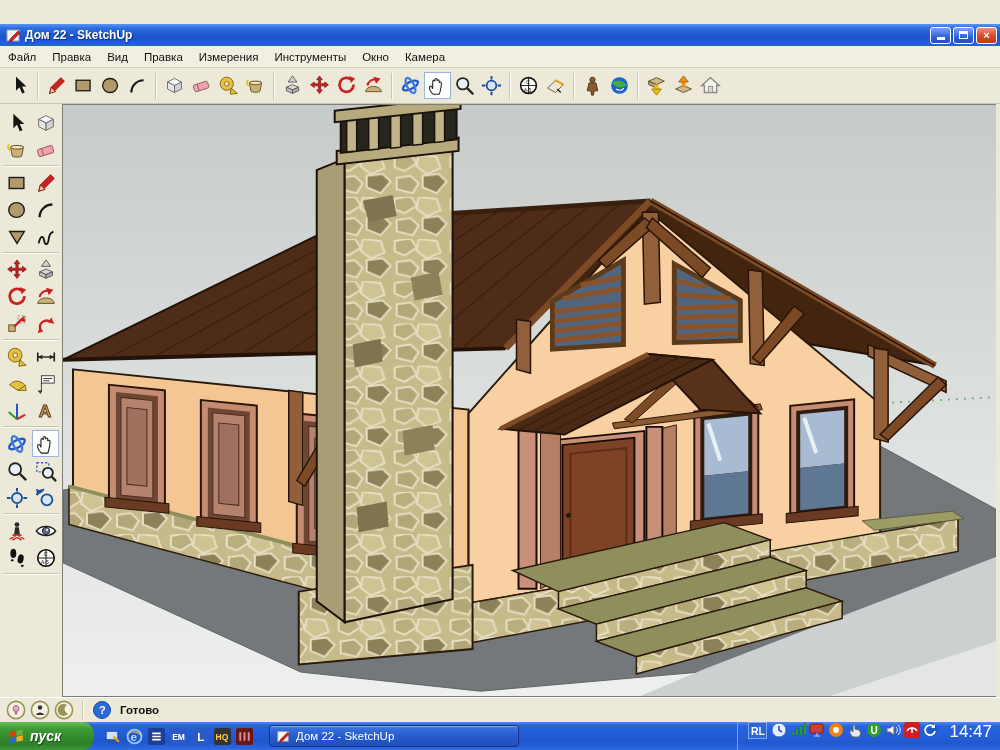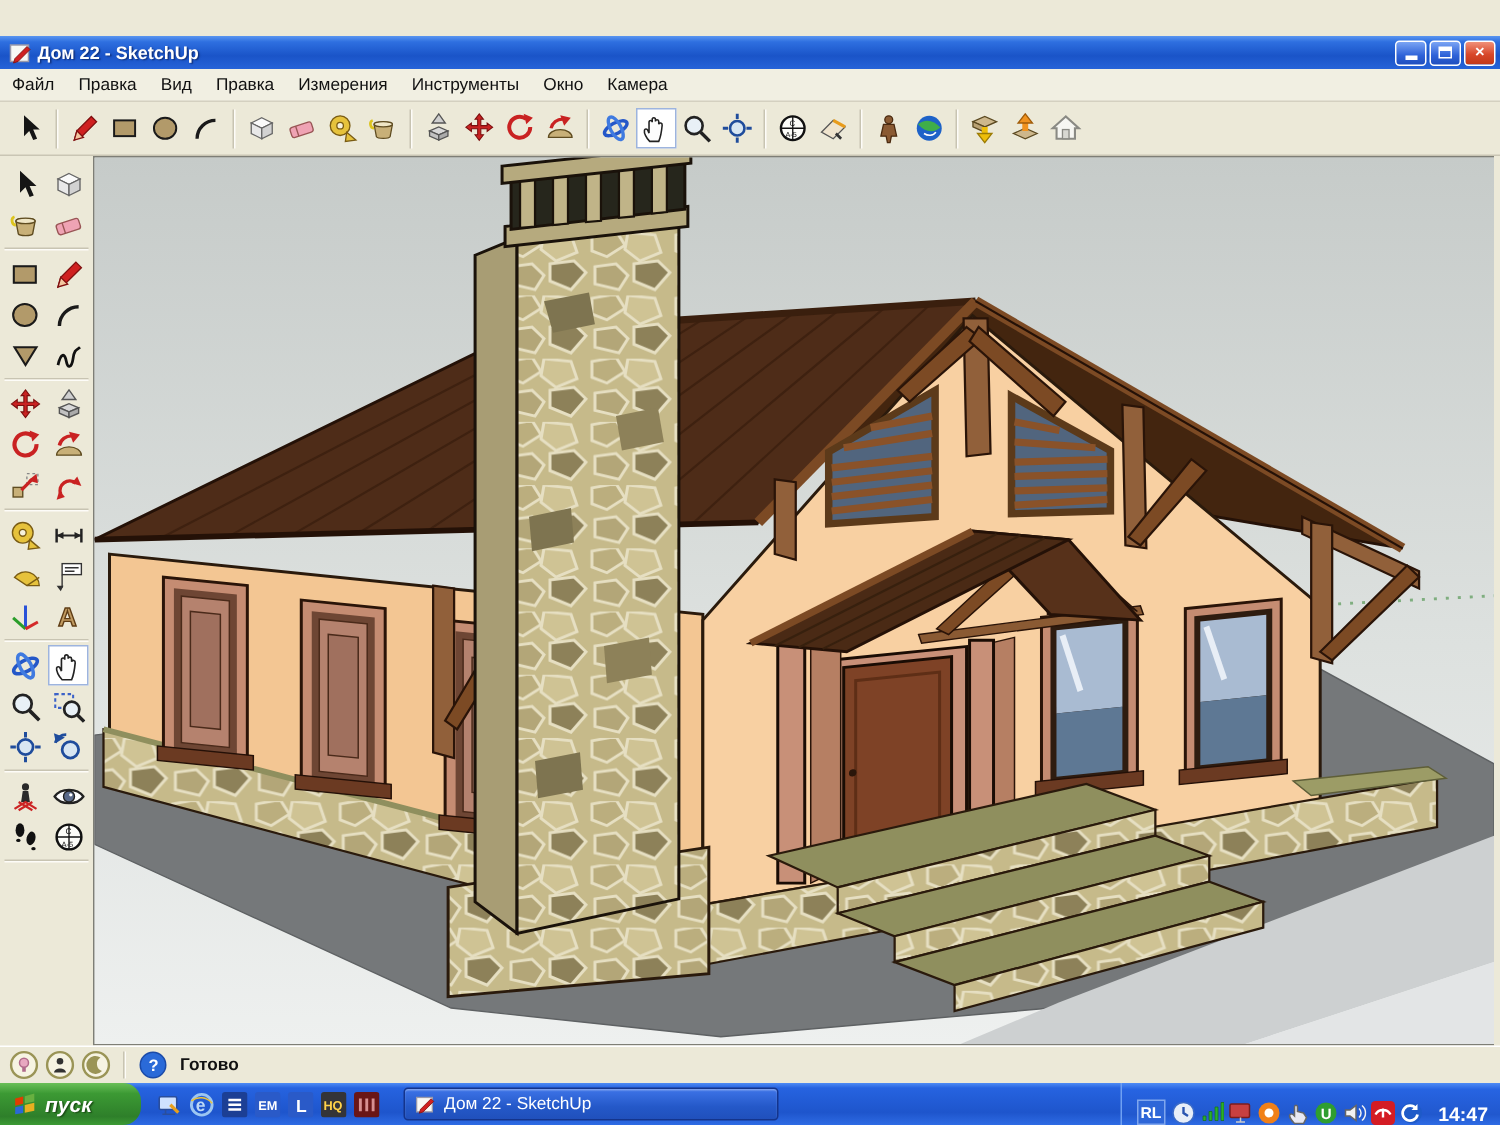--- a/index.html
+++ b/index.html
@@ -58,27 +58,27 @@
     box-shadow:1px 0 3px #0a2a0a inset? none;color:#fff;font-weight:bold;font-style:italic;font-size:14px;
     text-shadow:1px 1px 1px #1a4a14;gap:5px;}
   .startbtn svg{width:17px;height:17px;}
   .ql{display:flex;align-items:center;margin-left:10px;gap:5px;}
   .ql-icon{width:17px;height:17px;}
   .ql-icon svg{width:17px;height:17px;}
   .taskbtn{margin-left:16px;width:250px;height:22px;border-radius:3px;border:1px solid #14348C;
     background:linear-gradient(180deg,#3E74E8,#2458C8 60%,#2050BC);display:flex;align-items:center;
     color:#fff;font-size:11.5px;padding:0 6px;gap:6px;box-shadow:0 1px 1px rgba(255,255,255,.35) inset;}
   .taskbtn svg{width:14px;height:14px;}
-  .tray{margin-left:auto;height:28px;display:flex;align-items:flex-end;padding:0 8px 0 10px;
+  .tray{margin-left:auto;height:28px;display:flex;align-items:flex-start;padding:0 8px 0 10px;
     border-left:1px solid #6FA0F2;background:linear-gradient(180deg,#4E8BF5,#2764E2 15%,#2158CE 75%,#2E6BE4);gap:4px;}
   .tray-lang{width:19px;height:17px;background:#2E66D8;border:1px solid #7FA6EE;color:#fff;font-size:10.5px;
     font-weight:bold;display:flex;align-items:center;justify-content:center;}
   .tray-icon{width:16px;height:16px;}
   .tray-icon svg{width:16px;height:16px;}
-  .tray-time{color:#fff;font-size:13px;margin-left:6px;font-weight:bold;}
+  .tray-time{color:#fff;font-size:17px;margin-left:6px;}
 </style>
 </head>
 <body>
 
 <div class="win">
 
   <div class="titlebar">
     <span class="t-icon">
       <svg viewBox="0 0 16 16">
           <rect x="2" y="3" width="12" height="11" fill="#f8f8f4" stroke="#99a"></rect>

